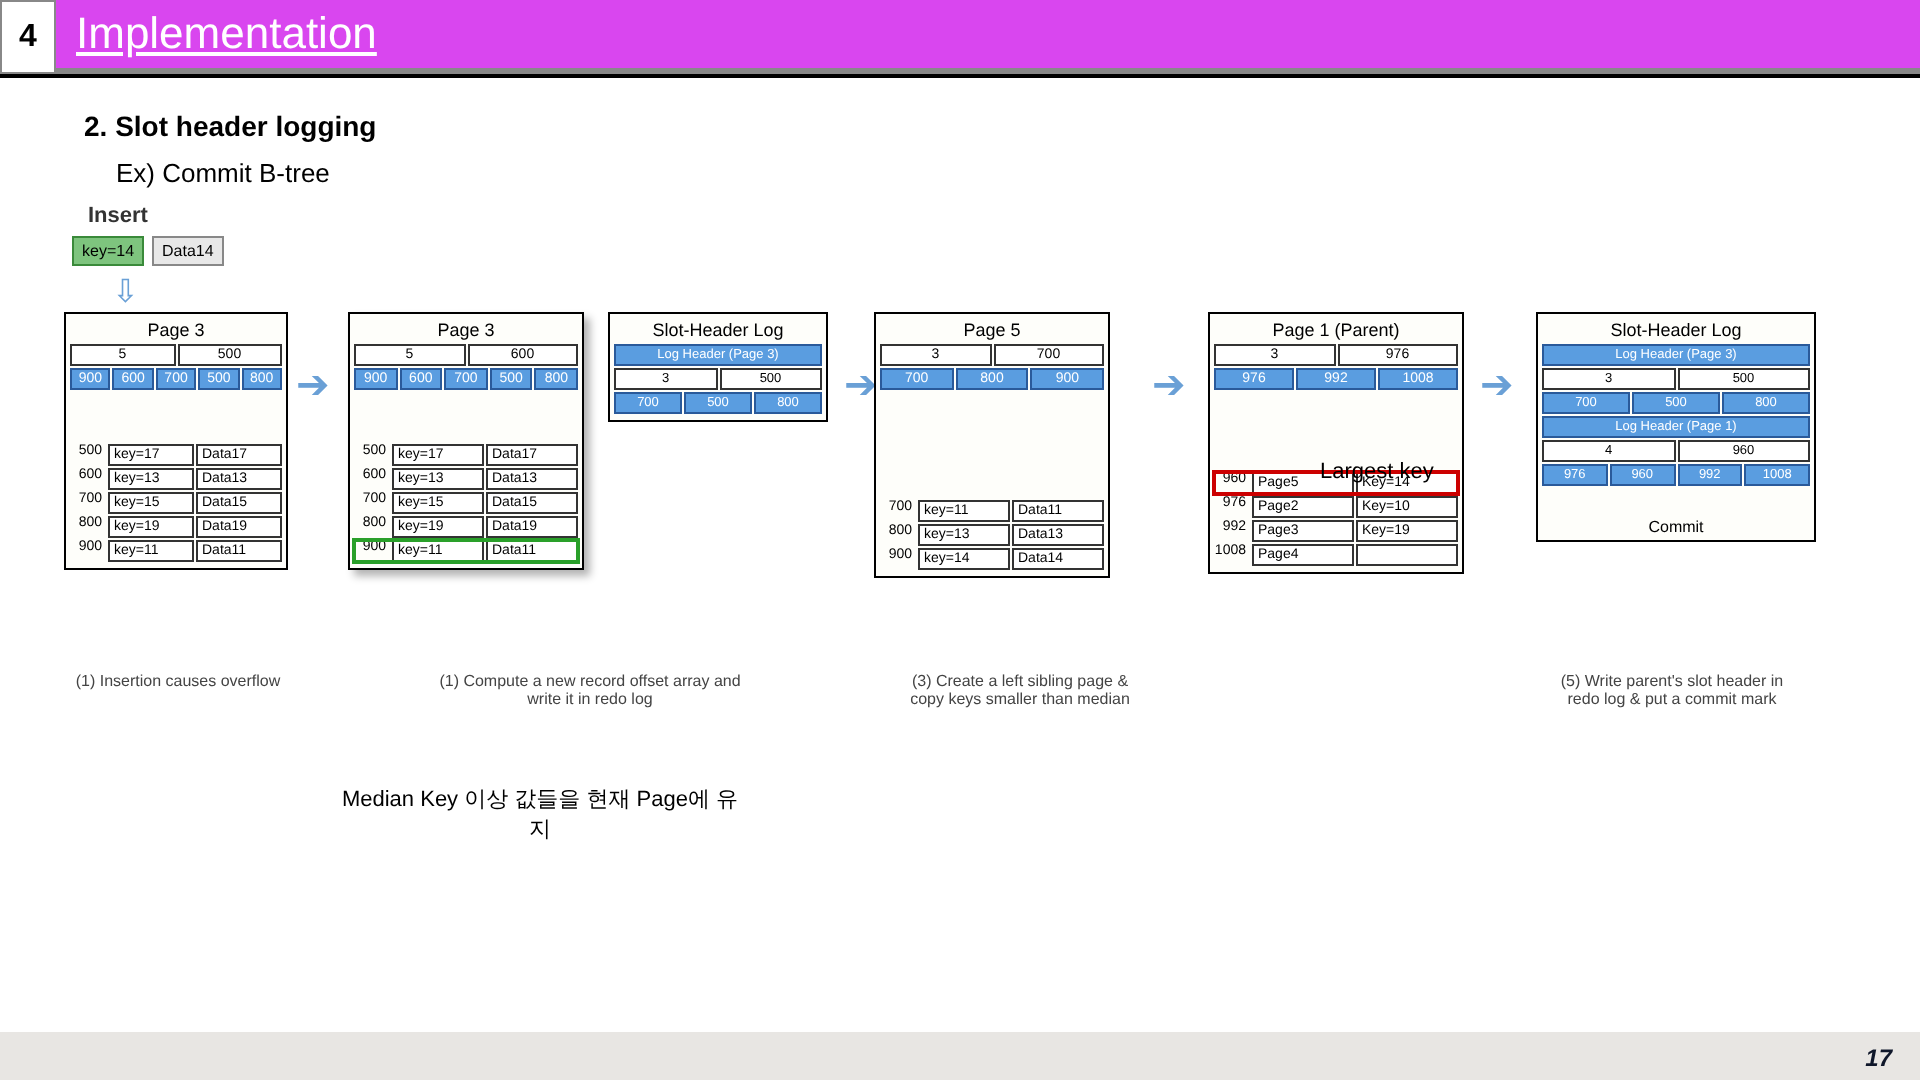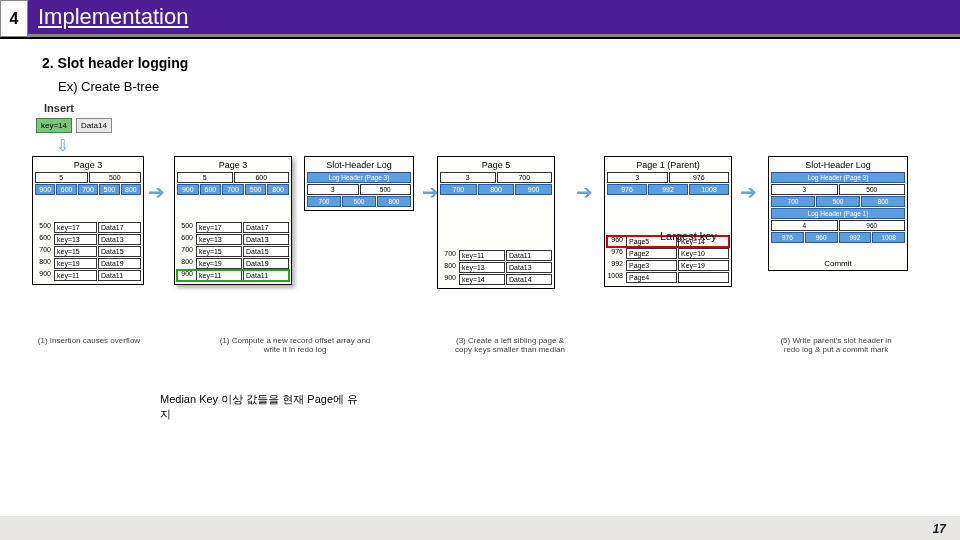--- a/index.html
+++ b/index.html
@@ -1,19 +1,19 @@
 <!DOCTYPE html>
 <html><head>
 <meta charset="utf-8">
 <style>
   * { box-sizing: border-box; margin: 0; padding: 0; }
   body { width: 960px; height: 540px; font-family: Arial, sans-serif; background: #fff; position: relative; overflow: hidden; }
   .topbar { background: #3a3a3a; color: #fff; display: flex; align-items: stretch; border-bottom: 2px solid #000; }
   .chapnum { background: #fff; color: #000; width: 28px; display: flex; align-items: center; justify-content: center; font-size: 16px; font-weight: bold; border: 1px solid #888; }
-  .chaptitle { flex: 1; padding: 4px 10px; font-size: 22px; background: #4c1d95; color: #fff; text-decoration: underline; border-bottom: 3px solid #888; }
+  .chaptitle { flex: 1; padding: 4px 10px; font-size: 22px; background: #d946ef; color: #fff; text-decoration: underline; border-bottom: 3px solid #888; }
   .content { padding: 10px 30px 0 30px; }
   .sub1 { font-size: 14px; font-weight: bold; margin: 6px 0 8px 12px; }
   .sub2 { font-size: 13px; margin-left: 28px; margin-bottom: 8px; }
   .diagram { position: relative; margin-top: 6px; height: 330px; font-size: 8px; }
   .panel { position: absolute; border: 1px solid #000; background: #fefefa; padding: 2px; }
   .ptitle { text-align: center; font-weight: normal; font-size: 9px; margin: 1px 0 2px 0; }
   .row { display: flex; gap: 1px; margin-bottom: 1px; }
   .cell { border: 1px solid #333; text-align: center; padding: 1px 0; font-size: 7px; flex: 1; background: #fff; }
   .bcell { background: #5a9de0; color: #fff; border: 1px solid #2a5a9a; }
   .yrow { display: flex; gap: 1px; margin-bottom: 1px; }
@@ -37,21 +37,21 @@
 </head>
 <body>
 
 <div class="topbar">
   <div class="chapnum">4</div>
   <div class="chaptitle">Implementation</div>
 </div>
 
 <div class="content">
   <div class="sub1">2.  Slot header logging</div>
-  <div class="sub2">Ex) Create B-tree</div>
+  <div class="sub2">Ex) Commit B-tree</div>
 
   <div class="diagram">
 
     <div class="insert-lbl">Insert</div>
     <div class="pillrow" style="left:6px; top:16px;">
       <div class="pill gpill">key=14</div>
       <div class="pill">Data14</div>
     </div>
     <div class="darrow">⇩</div>
 
@@ -256,20 +256,20 @@
 
     <div class="cap" style="left:-6px; top:234px; width:130px;">(1) Insertion causes overflow</div>
     <div class="cap" style="left:140px; top:234px; width:250px; white-space:pre-line;">(1) Compute a new record offset array and
 write it in redo log</div>
     <div class="cap" style="left:410px; top:234px; width:140px; white-space:pre-line;">(3) Create a left sibling page &amp;
 copy keys smaller than median</div>
     <div class="cap" style="left:726px; top:234px; width:160px; white-space:pre-line;">(5) Write parent's slot header in
 redo log &amp; put a commit mark</div>
 
     <div class="anno" style="left:630px; top:128px;">Largest key</div>
-    <div class="anno" style="left:130px; top:290px; width:220px; white-space:pre-line;">Median Key 이상 값들을 현재 Page에 유
+    <div class="anno" style="left:130px; top:290px; width:220px; white-space:pre-line;text-align:center;">Median Key 이상 값들을 현재 Page에 유
 지</div>
 
   </div>
 </div>
 
 <div class="footer"></div>
 <div class="pagenum">17</div>
 
 </body></html>

